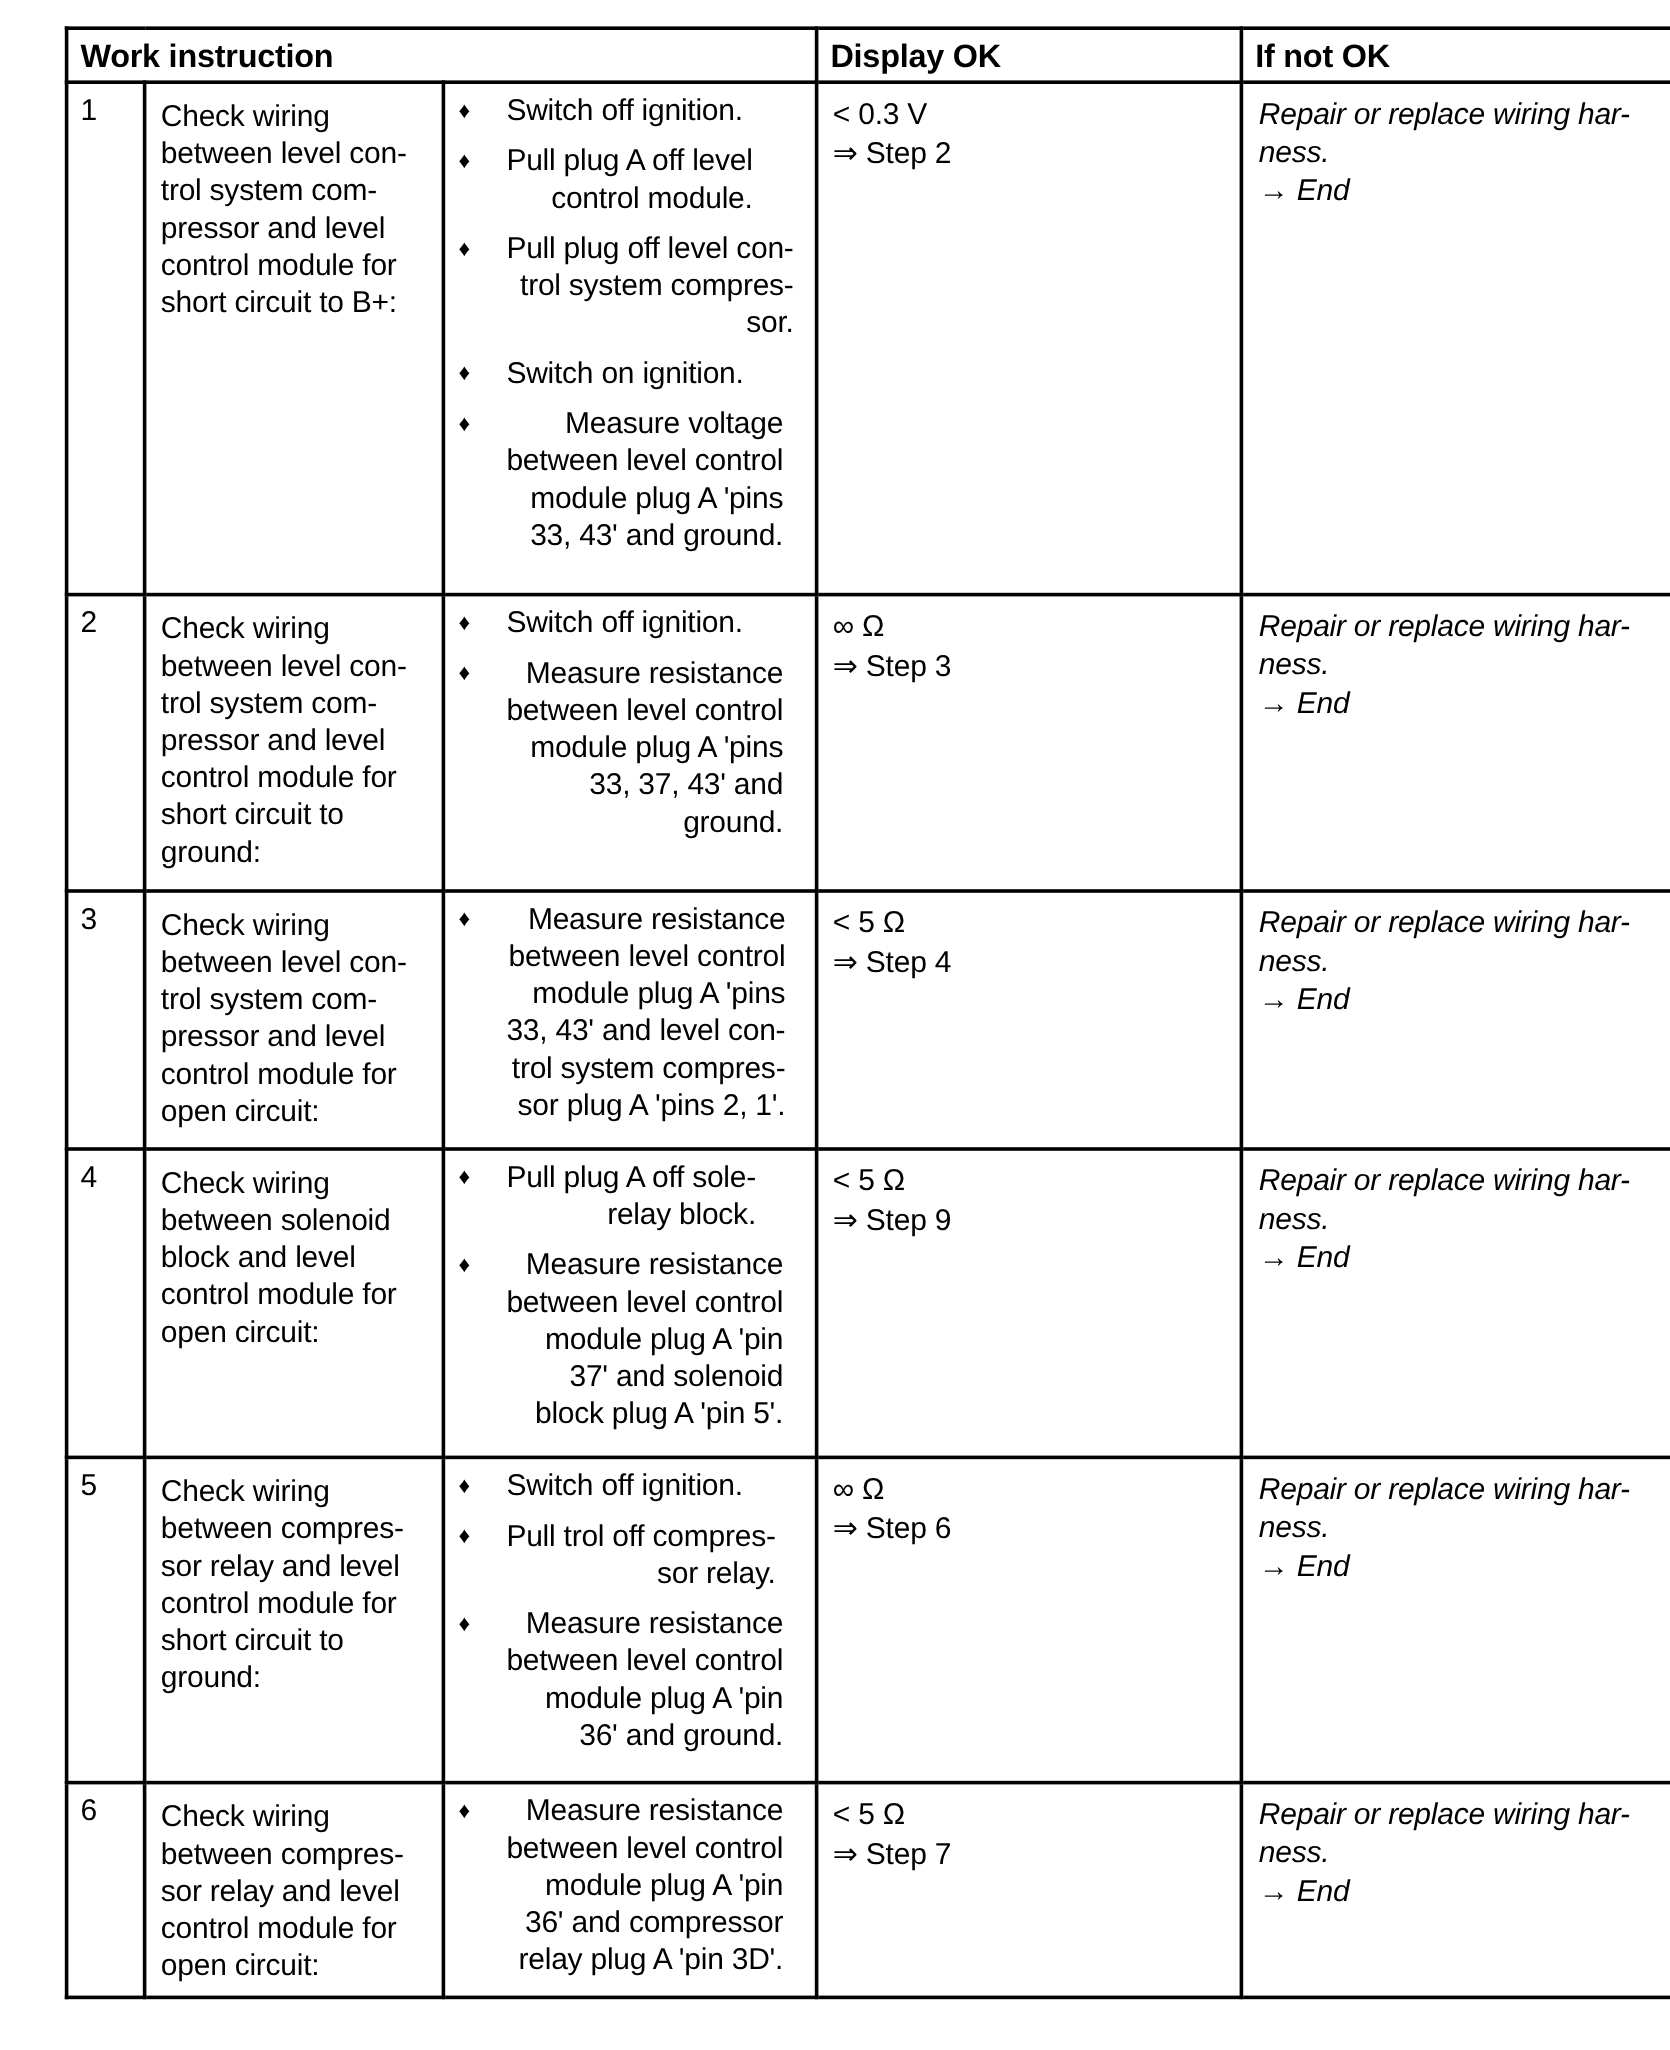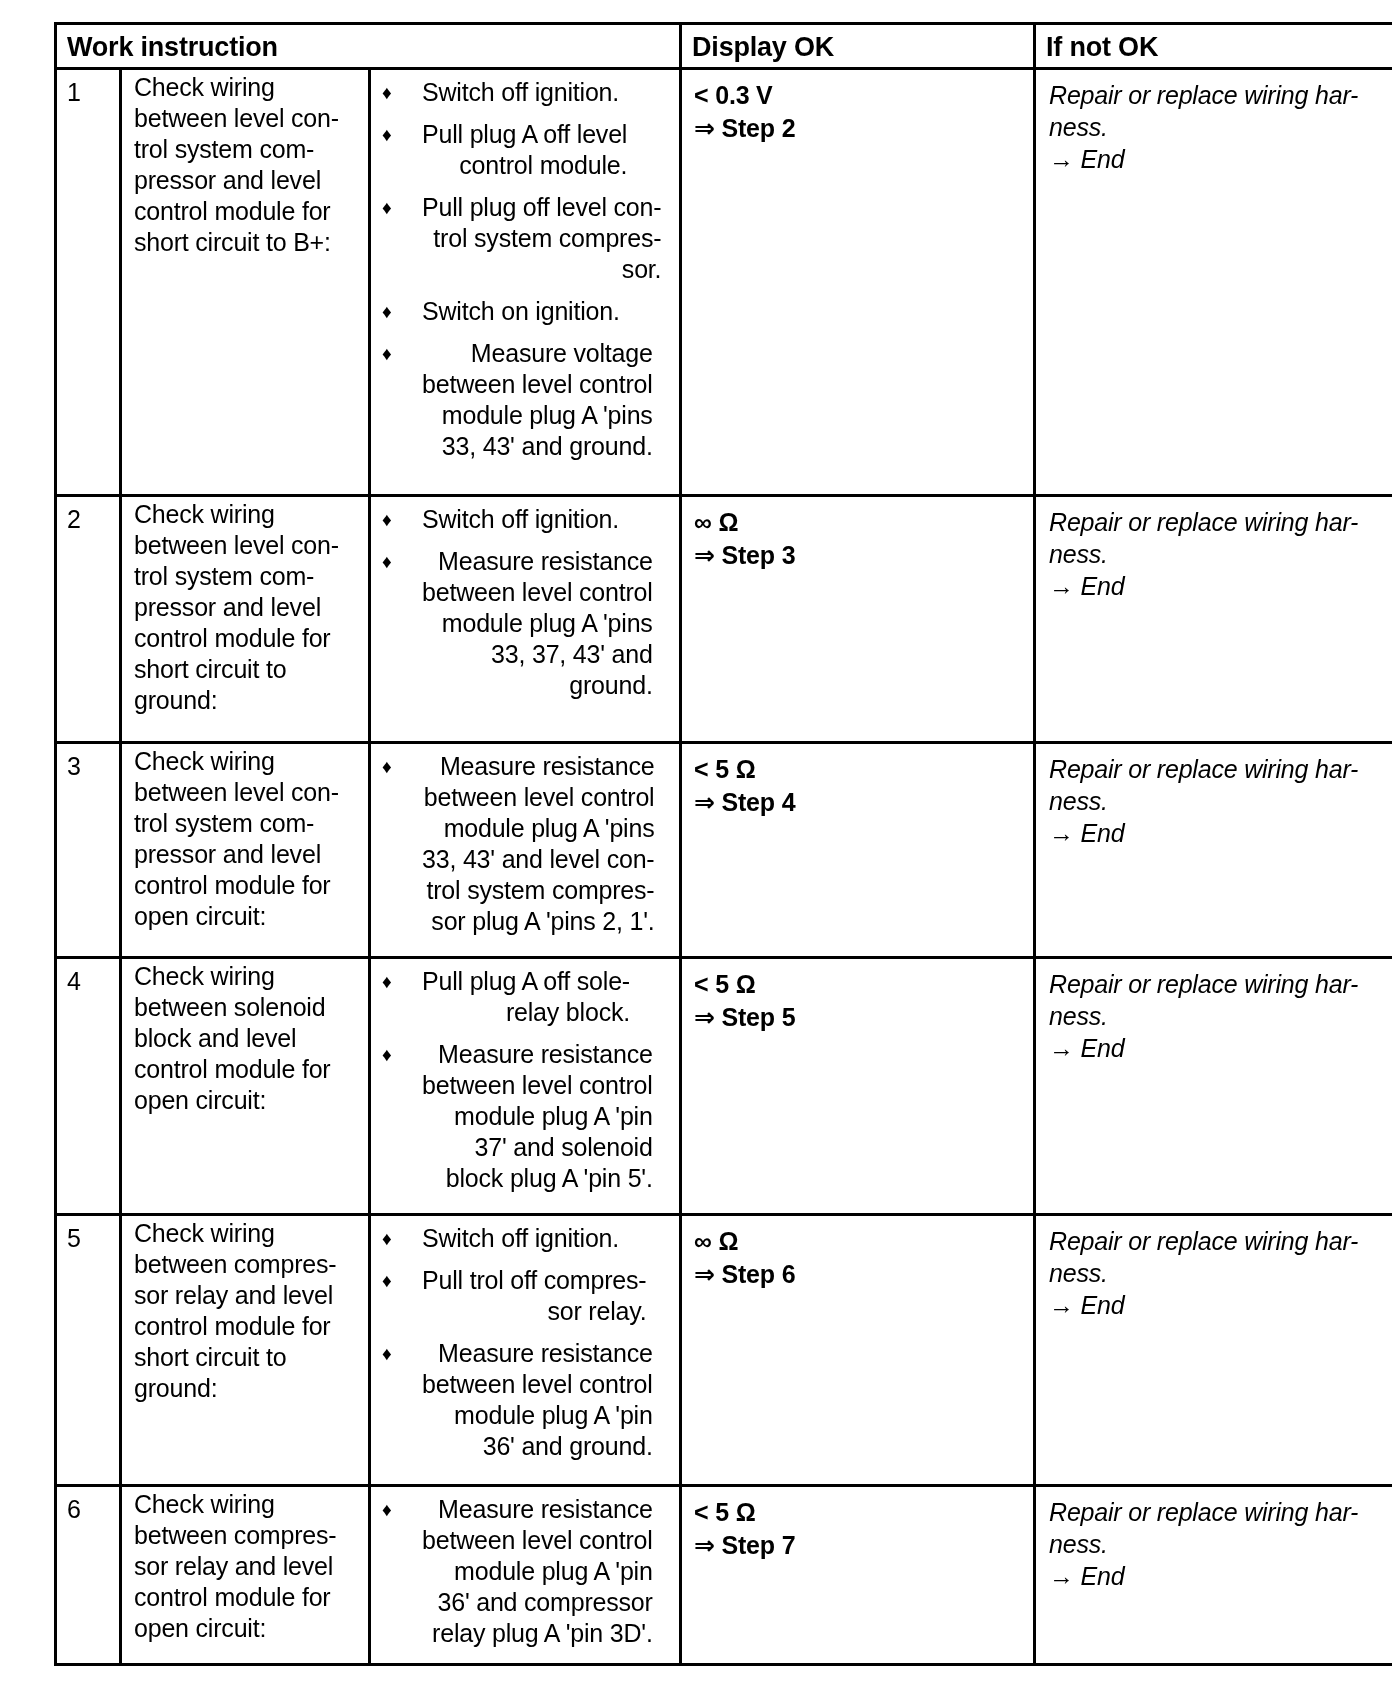--- a/index.html
+++ b/index.html
@@ -31,31 +31,31 @@
     font-weight:bold;
     padding:7px 6px 4px 10px;
     letter-spacing:-0.2px;
   }
   td{
     font-size:25px;
     line-height:31px;
     letter-spacing:-0.2px;
   }
   .c-step{padding:7px 0 0 10px;}
-  .c-task{padding:2px 4px 6px 12px;white-space:pre-line;}
+  .c-task{padding:12px 4px 6px 12px;white-space:pre-line;}
   .c-actions{padding:7px 4px 6px 8px;}
   .action{display:flex;margin-bottom:11px;}
   .action:last-child{margin-bottom:0;}
   .bullet{
     flex:0 0 40px;width:40px;
     font-size:19px;line-height:31px;
     padding-left:3px;
   }
   .action-text{white-space:pre-line;text-align:right;}
-  .c-ok{padding:9px 4px 0 12px;line-height:33px;font-weight:bold;}
+  .c-ok{padding:9px 4px 0 12px;line-height:33px;}
   .c-notok{padding:9px 4px 0 13px;line-height:32px;white-space:pre-line;font-style:italic;}
 </style>
 </head>
 <body>
 
 <div class="sheet">
   <table>
     <colgroup>
       <col class="w-step">
         <col class="w-task">
@@ -190,21 +190,21 @@
               <span class="bullet">♦</span>
               <span class="action-text">Measure resistance
 between level control
 module plug A 'pin
 37' and solenoid
 block plug A 'pin 5'.</span>
             </div>
           </td>
           <td class="c-ok">
             <div>&lt; 5 Ω</div>
-            <div>⇒ Step 5</div>
+            <div>⇒ Step 9</div>
           </td>
           <td class="c-notok">Repair or replace wiring har-
 ness.
 → End</td>
         </tr>
         <tr style="height: 271px;">
           <td class="c-step">5</td>
           <td class="c-task">Check wiring
 between compres-
 sor relay and level

